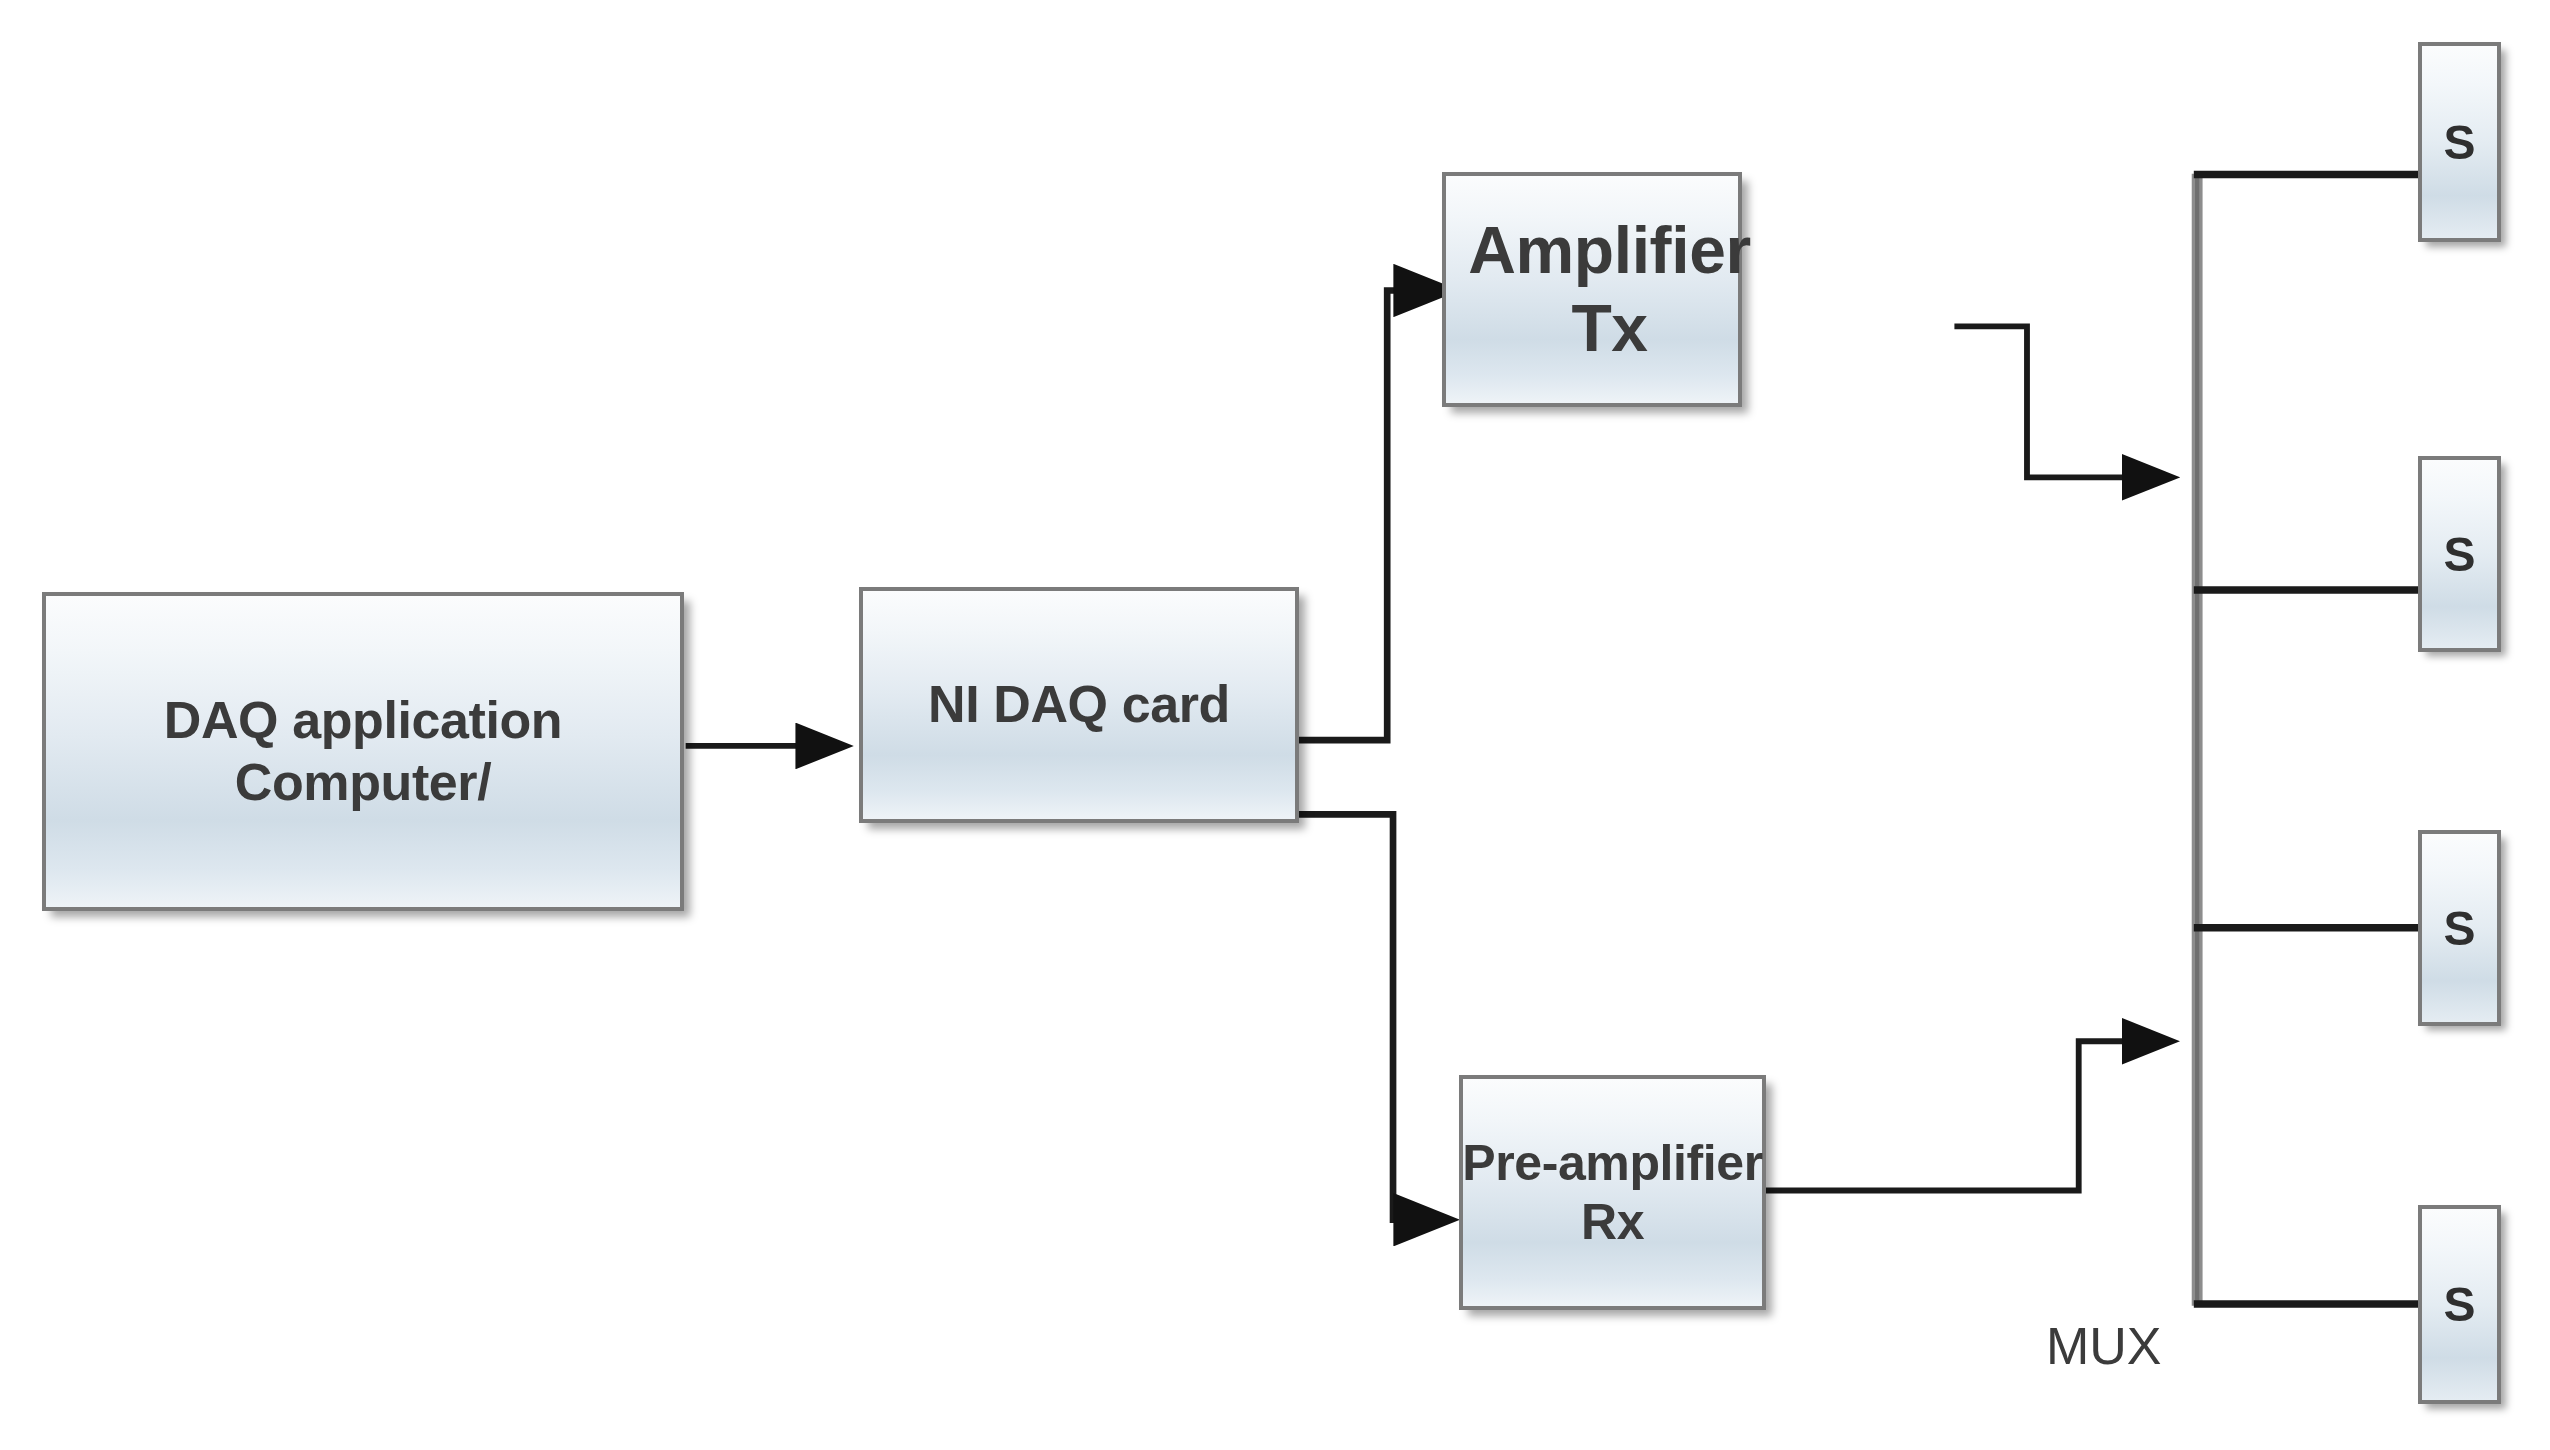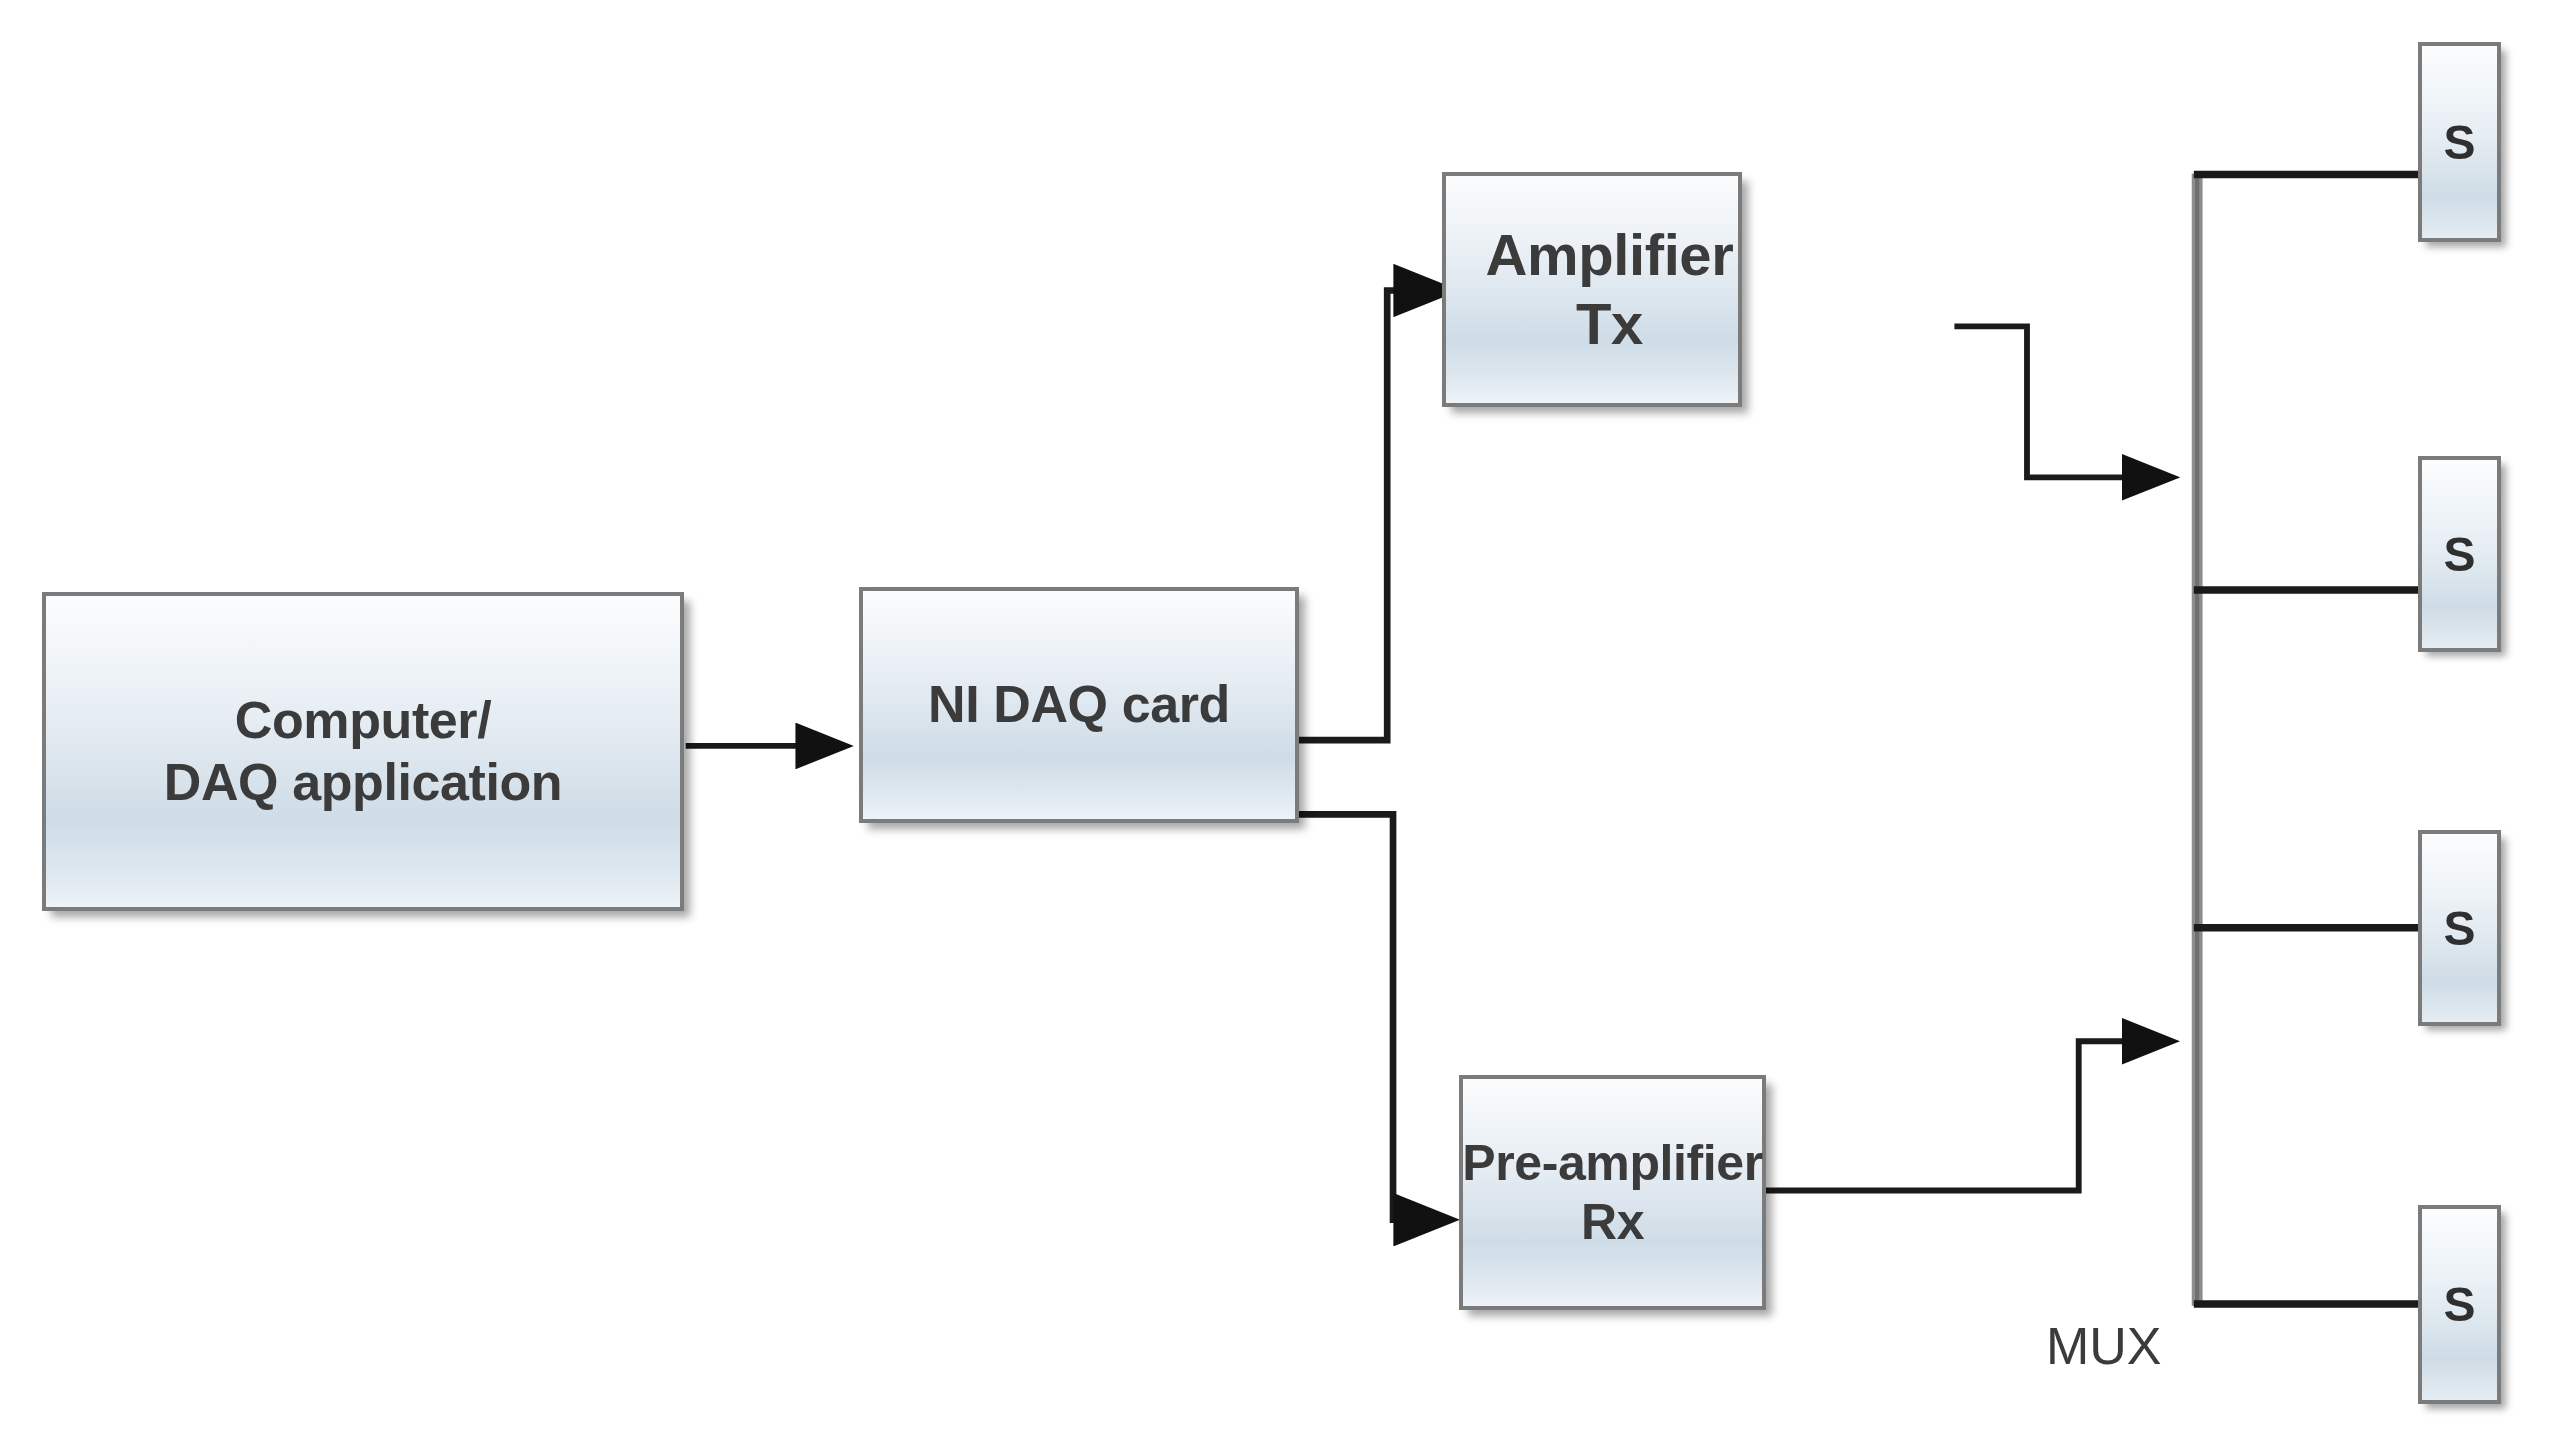--- a/index.html
+++ b/index.html
@@ -45,21 +45,21 @@
     font-weight: bold;
     letter-spacing: -0.4px;
     text-align: center;
     line-height: 1.18;
   }
   .block .ln { display: block; white-space: nowrap; }
 
   
   #blk-computer { left: 42px;  top: 592px;  width: 642px; height: 319px; font-size: 52px; }
   #blk-nidaq    { left: 859px;top: 587px;  width: 440px; height: 236px; font-size: 52px; }
-  #blk-amp      { left: 1442px;top: 172px;  width: 300px; height: 235px; font-size: 58px; padding-left: 35px; }
+  #blk-amp      { left: 1442px;top: 172px;  width: 300px; height: 235px; font-size: 66px; padding-left: 35px; }
   #blk-preamp   { left: 1437px;top: 1075px; width: 307px; height: 235px; font-size: 50px; margin-left: 22px; }
 
   .sblock {
     position: absolute;
     box-sizing: border-box;
     border: 4.2px solid #7b7b7b;
     background: linear-gradient(to bottom,
         #fbfcfd 0%,
         #f3f7fa 20%,
         #e4ecf2 50%,
@@ -144,22 +144,22 @@
     </g>
     <g>
       <path d="M 2630 1112 L 2900 1112" stroke="#1a1a1a" stroke-width="9" fill="none"></path>
     </g>
     <g>
       <path d="M 2630 1563 L 2900 1563" stroke="#1a1a1a" stroke-width="9" fill="none"></path>
     </g>
   </svg>
 
   <div class="block" id="blk-computer">
+    <span class="ln">DAQ application</span>
     <span class="ln">Computer/</span>
-    <span class="ln">DAQ application</span>
   </div>
 
   <div class="block" id="blk-nidaq">
     <span class="ln">NI DAQ card</span>
   </div>
 
   <div class="block" id="blk-amp">
     <span class="ln">Amplifier</span>
     <span class="ln">Tx</span>
   </div>

